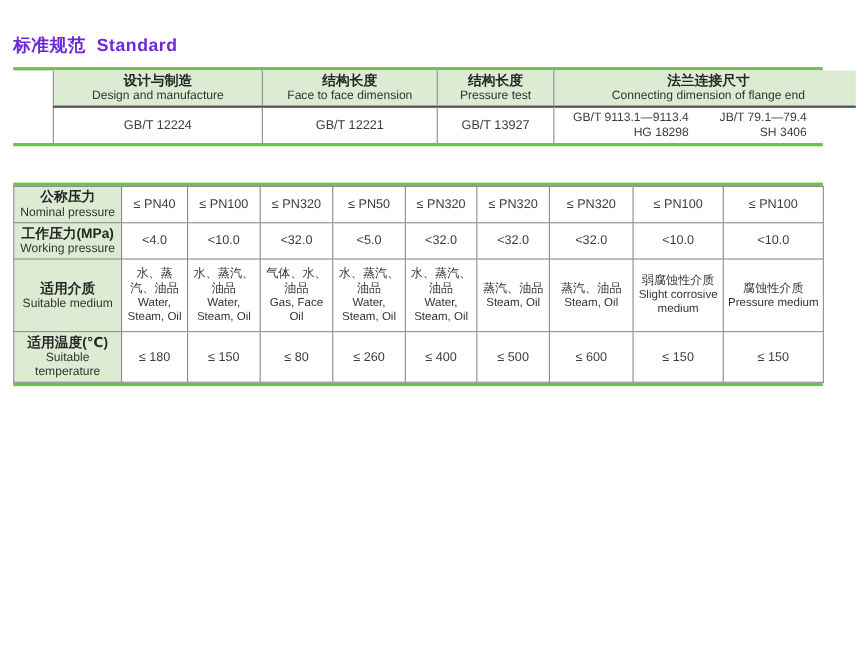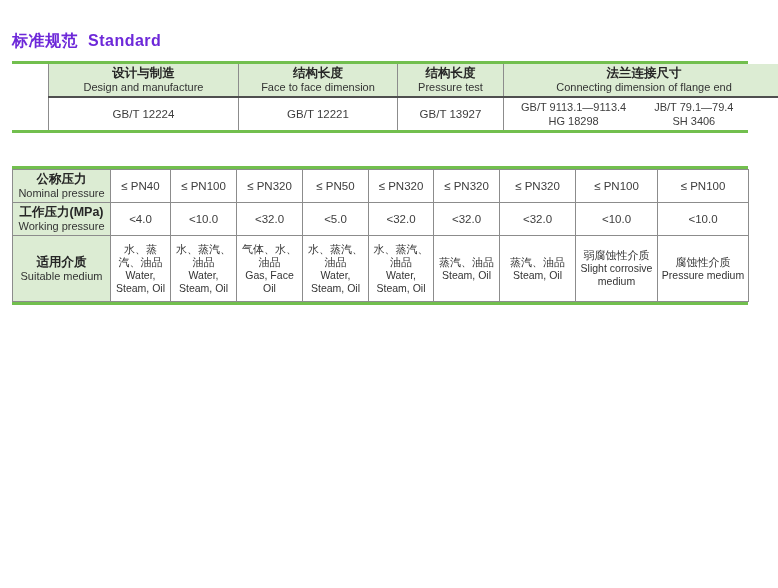--- a/index.html
+++ b/index.html
@@ -39,21 +39,21 @@
     height:33px;
   }
   .t1 td{
     border-left:1px solid var(--grid-line);
     border-right:1px solid var(--grid-line);
     height:31px;font-size:11.5px;
   }
   .zh-line{font-size:12.5px;font-weight:bold;color:#262626;line-height:15px;}
   .en-line{font-size:11px;color:#333;line-height:13px;}
   .flange-cell{display:flex;justify-content:flex-start;gap:28px;padding-left:14px;}
-  .flange-col{text-align:center;font-size:11px;line-height:14px;}
+  .flange-col{text-align:right;font-size:11px;line-height:14px;}
 
   
   .t2 td,.t2 th{border:1px solid var(--grid-line);}
   .t2 th{background:var(--header-bg);}
   .t2 .r1{height:32px;}
   .t2 .r2{height:33px;}
   .t2 .r3{height:66px;}
   .t2 .r4{height:36px;}
   .t2 td{font-size:11.5px;}
   .med-zh{font-size:11px;line-height:13px;color:#333;}
@@ -194,15 +194,30 @@
       </td>
       <td>
         <div class="med-zh">弱腐蚀性介质</div>
         <div class="med-en">Slight corrosive medium</div>
       </td>
       <td>
         <div class="med-zh">腐蚀性介质</div>
         <div class="med-en">Pressure medium</div>
       </td>
     </tr>
+    <tr class="r4">
+      <th>
+        <div class="zh-line">适用温度(℃)</div>
+        <div class="en-line">Suitable temperature</div>
+      </th>
+      <td>≤ 180</td>
+      <td>≤ 150</td>
+      <td>≤ 80</td>
+      <td>≤ 260</td>
+      <td>≤ 400</td>
+      <td>≤ 500</td>
+      <td>≤ 600</td>
+      <td>≤ 150</td>
+      <td>≤ 150</td>
+    </tr>
   </tbody>
     </table>
 </div>
 
 </body></html>

